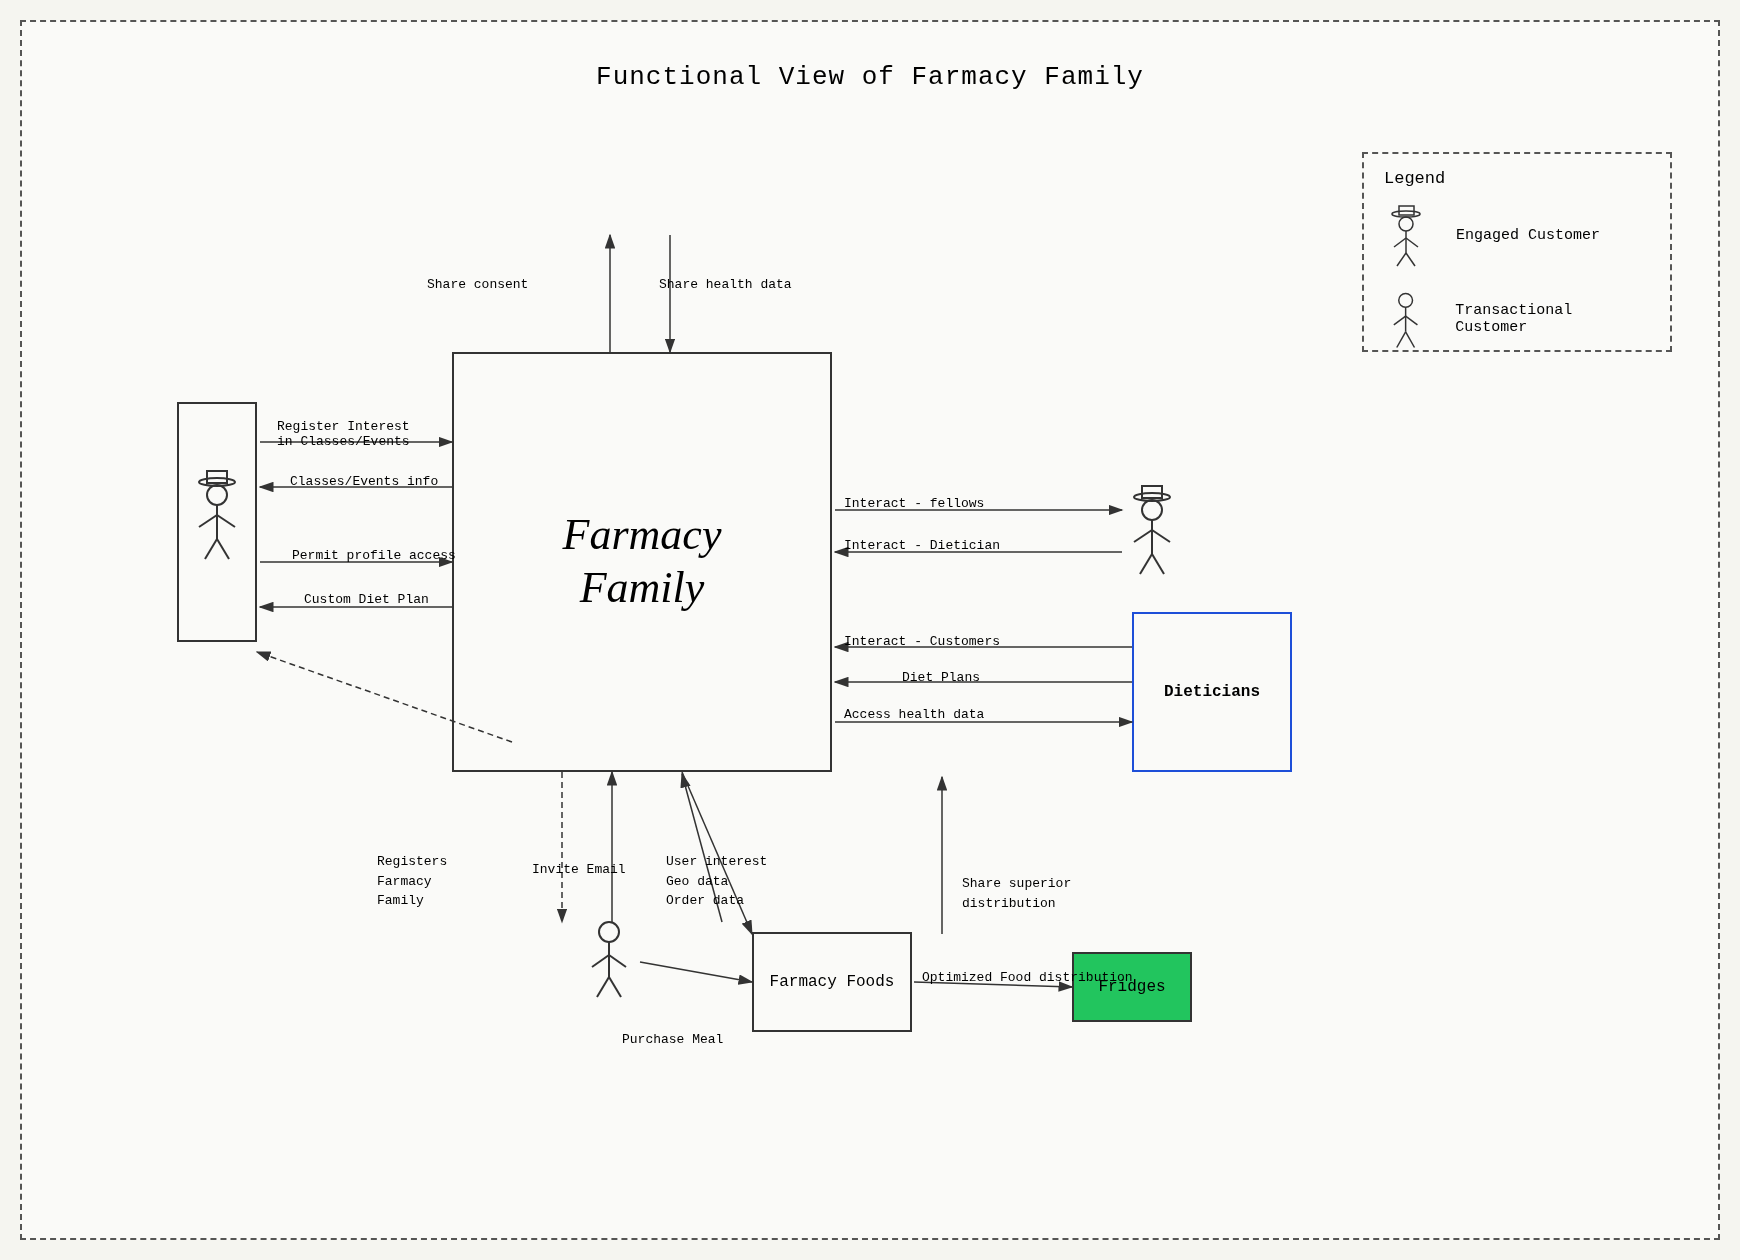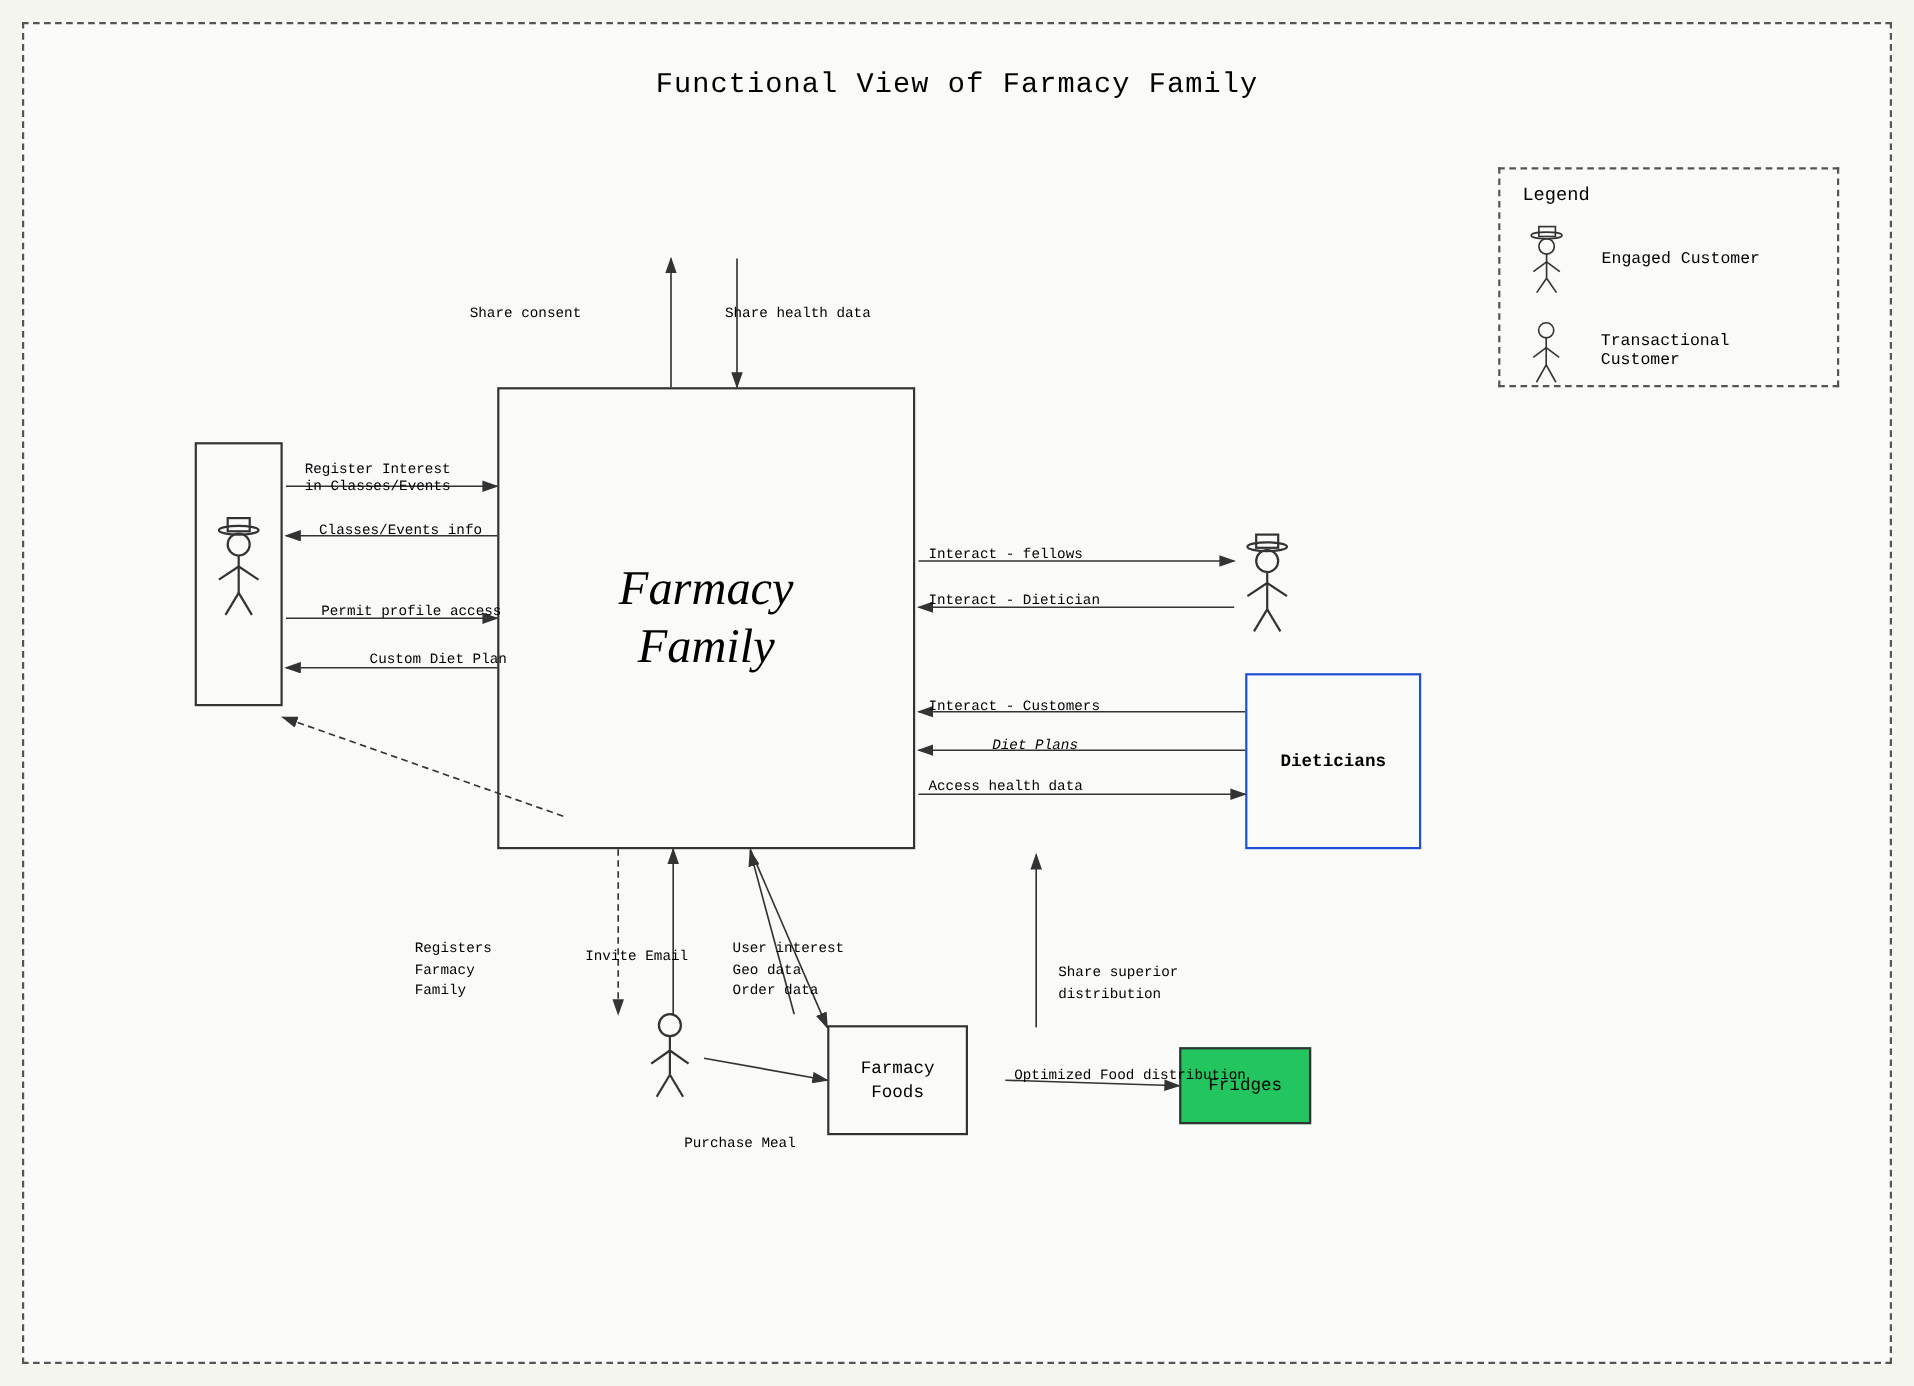--- a/index.html
+++ b/index.html
@@ -75,21 +75,21 @@
       background: #fafaf8;
       display: flex; align-items: center; justify-content: center;
       font-size: 16px;
       font-weight: bold;
     }
 
     
     .farmacy-foods-box {
       position: absolute;
       top: 910px; left: 730px;
-      width: 128px; height: 100px;
+      width: 160px; height: 100px;
       border: 2px solid #333;
       background: #fafaf8;
       display: flex; align-items: center; justify-content: center;
       font-size: 16px;
       text-align: center;
     }
 
     
     .fridges-box {
       position: absolute;
@@ -291,30 +291,30 @@
   <div class="arrow-label" style="top:255px; left:405px;">Share consent</div>
 
   <div class="arrow-label" style="top:255px; left:625px;margin-left:12px;">Share health data</div>
 
   <div class="arrow-label" style="top:397px; left:255px;">Register Interest<br>in Classes/Events</div>
 
   <div class="arrow-label" style="top:452px; left:268px;text-align:right;">Classes/Events info</div>
 
   <div class="arrow-label" style="top:526px; left:270px;">Permit profile access</div>
 
-  <div class="arrow-label" style="top:570px; left:314px;">Custom Diet Plan</div>
+  <div class="arrow-label" style="top:570px; left:282px;">Custom Diet Plan</div>
 
 
   <div class="arrow-label" style="top:474px; left:822px;">Interact - fellows</div>
 
   <div class="arrow-label" style="top:516px; left:822px;">Interact - Dietician</div>
 
   <div class="arrow-label" style="top:612px; left:822px;">Interact - Customers</div>
 
-  <div class="arrow-label" style="top:648px; left:880px;font-style:italic;">Diet Plans</div>
+  <div class="arrow-label" style="top:648px; left:880px;">Diet Plans</div>
 
   <div class="arrow-label" style="top:685px; left:822px;">Access health data</div>
 
   <div class="arrow-label" style="top:840px; left:510px;">Invite Email</div>
 
   <div class="arrow-label" style="top:830px; left:644px; line-height:1.5;">User interest<br>Geo data<br>Order data</div>
 
   <div class="arrow-label" style="top:852px; left:940px; line-height:1.5;">Share superior<br>distribution</div>
 
   <div class="arrow-label" style="top:948px; left:900px;">Optimized Food distribution</div>

